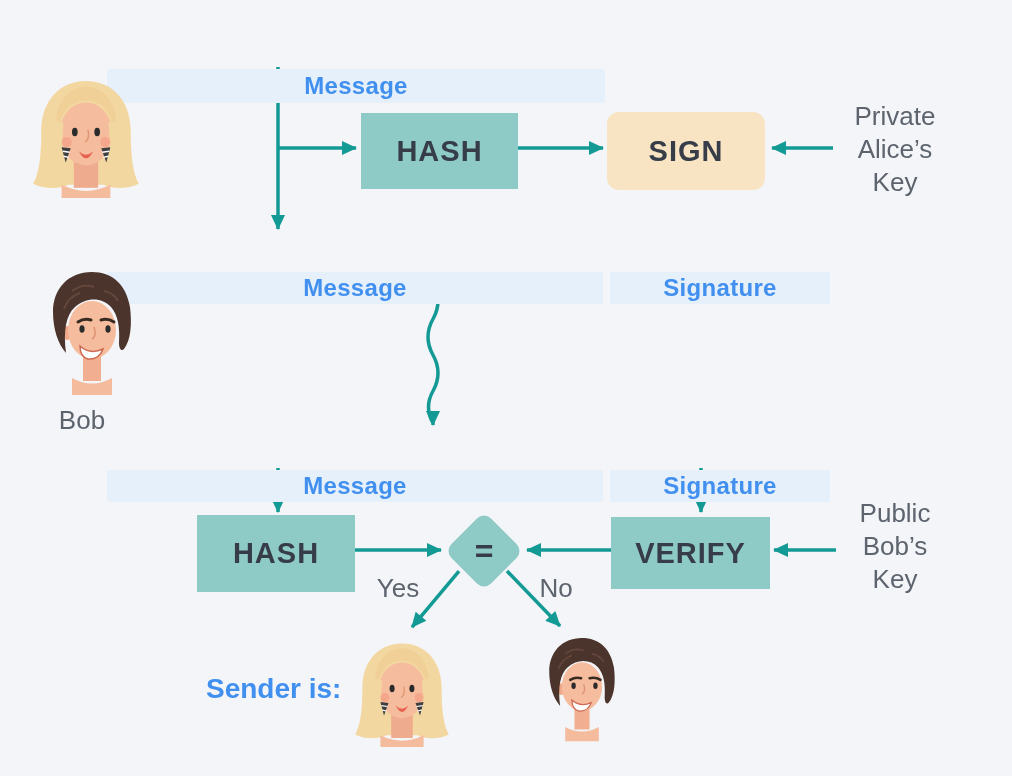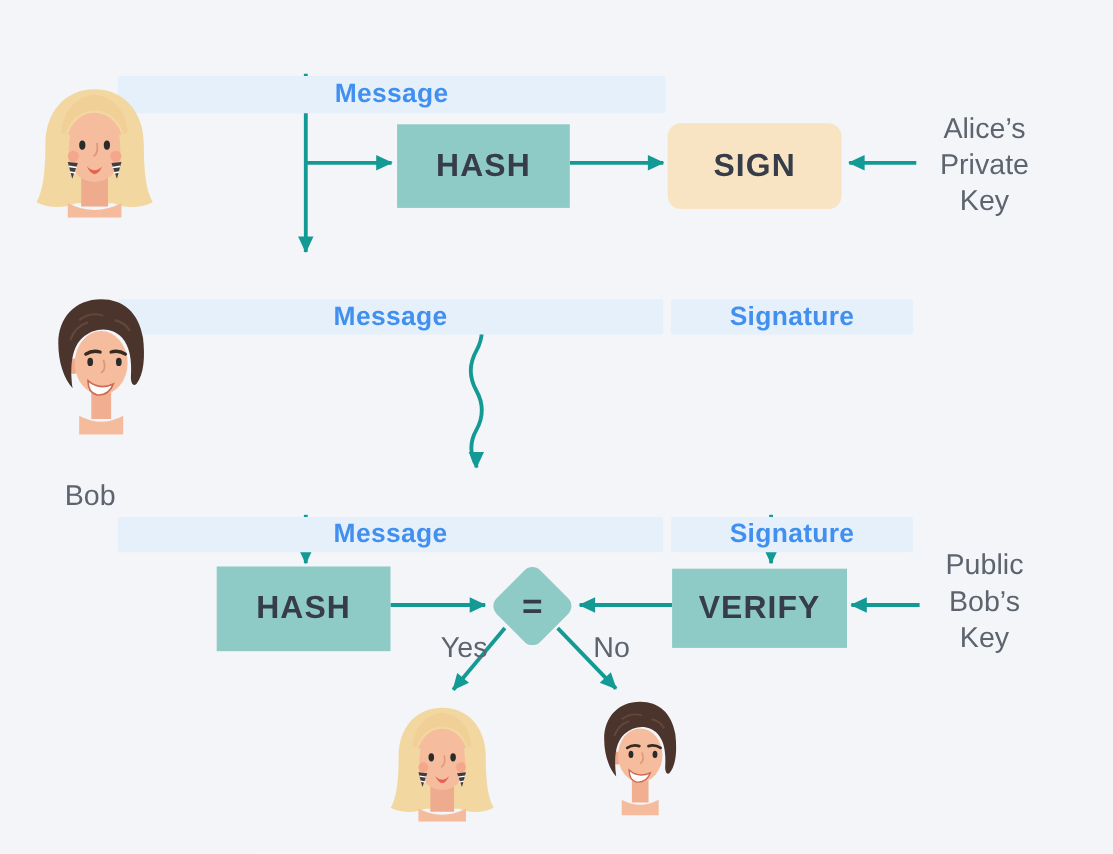--- a/index.html
+++ b/index.html
@@ -102,50 +102,51 @@
   <div class="bar" style="left:107px;top:33px;width:498px;height:34px;">Message</div>
 
   <svg class="avatar" style="left:25px;top:76px;" width="122" height="122" viewBox="0 0 120 120">
       <use href="#alice-avatar"></use>
     </svg>
 
   <div class="box" style="left:361px;top:113px;width:157px;height:76px;">HASH</div>
   <div class="box sign" style="left:607px;top:112px;width:158px;height:78px;">SIGN</div>
 
   <div class="gray-label" style="left:795px;top:100px;width:200px;">
+    <div>Private</div>
     <div>Alice’s</div>
-    <div>Private</div>
     <div>Key</div>
   </div>
 
   <div class="bar" style="left:107px;top:236px;width:496px;height:32px;">Message</div>
   <div class="bar" style="left:610px;top:236px;width:220px;height:32px;">Signature</div>
 
   <svg class="avatar" style="left:42px;top:268px;" width="100" height="132" viewBox="0 0 100 130">
       <use href="#bob-avatar"></use>
     </svg>
-  <div class="gray-label" style="left:32px;top:404px;width:100px;margin-top:30px;">Bob</div>
+  <div class="gray-label" style="left:32px;top:404px;width:100px;">Bob</div>
 
   <div class="bar" style="left:107px;top:434px;width:496px;height:32px;">Message</div>
   <div class="bar" style="left:610px;top:434px;width:220px;height:32px;">Signature</div>
 
   <div class="box" style="left:197px;top:515px;width:158px;height:77px;">HASH</div>
   <div class="box" style="left:611px;top:517px;width:159px;height:72px;">VERIFY</div>
 
   <div class="equals" style="left:454px;top:521px;width:60px;height:60px;">=</div>
 
   <div class="gray-label" style="left:795px;top:497px;width:200px;">
     <div>Public</div>
     <div>Bob’s</div>
     <div>Key</div>
   </div>
 
-  <div class="gray-label" style="left:382px;top:572px;width:80px;">Yes</div>
+  <div class="gray-label" style="left:358px;top:572px;width:80px;">Yes</div>
   <div class="gray-label" style="left:516px;top:572px;width:80px;">No</div>
 
+  <div class="blue-label" style="left:206px;top:673px;">Sender is:</div>
 
   <svg class="avatar" style="left:348px;top:639px;" width="108" height="108" viewBox="0 0 120 120">
       <use href="#alice-avatar"></use>
     </svg>
   <svg class="avatar" style="left:540px;top:635px;" width="84" height="110" viewBox="0 0 100 130">
       <use href="#bob-avatar"></use>
     </svg>
 
 </div>
 

